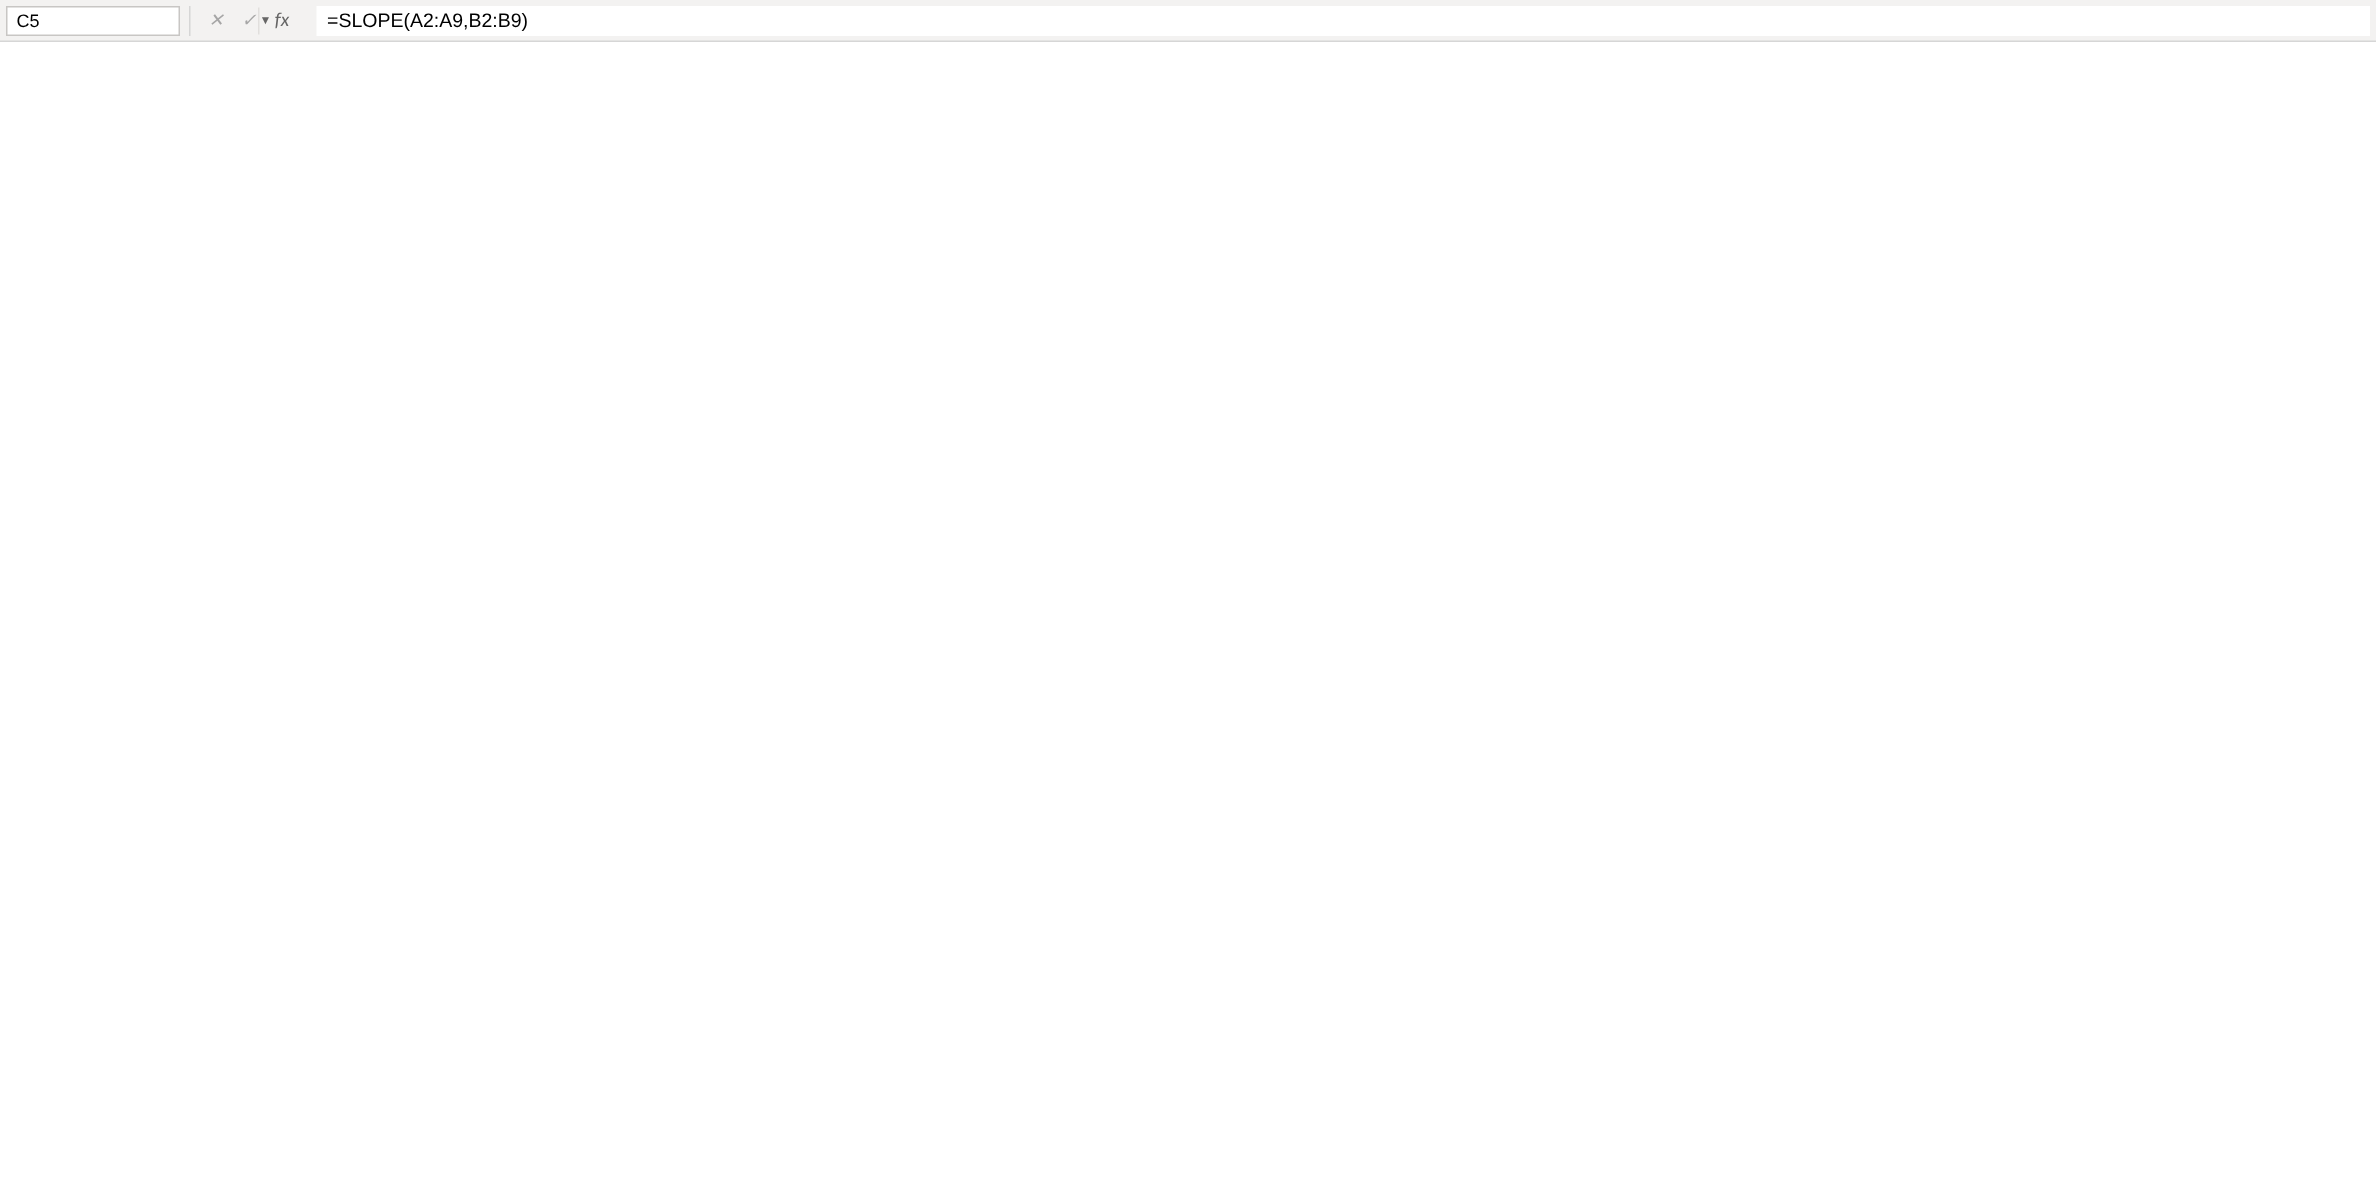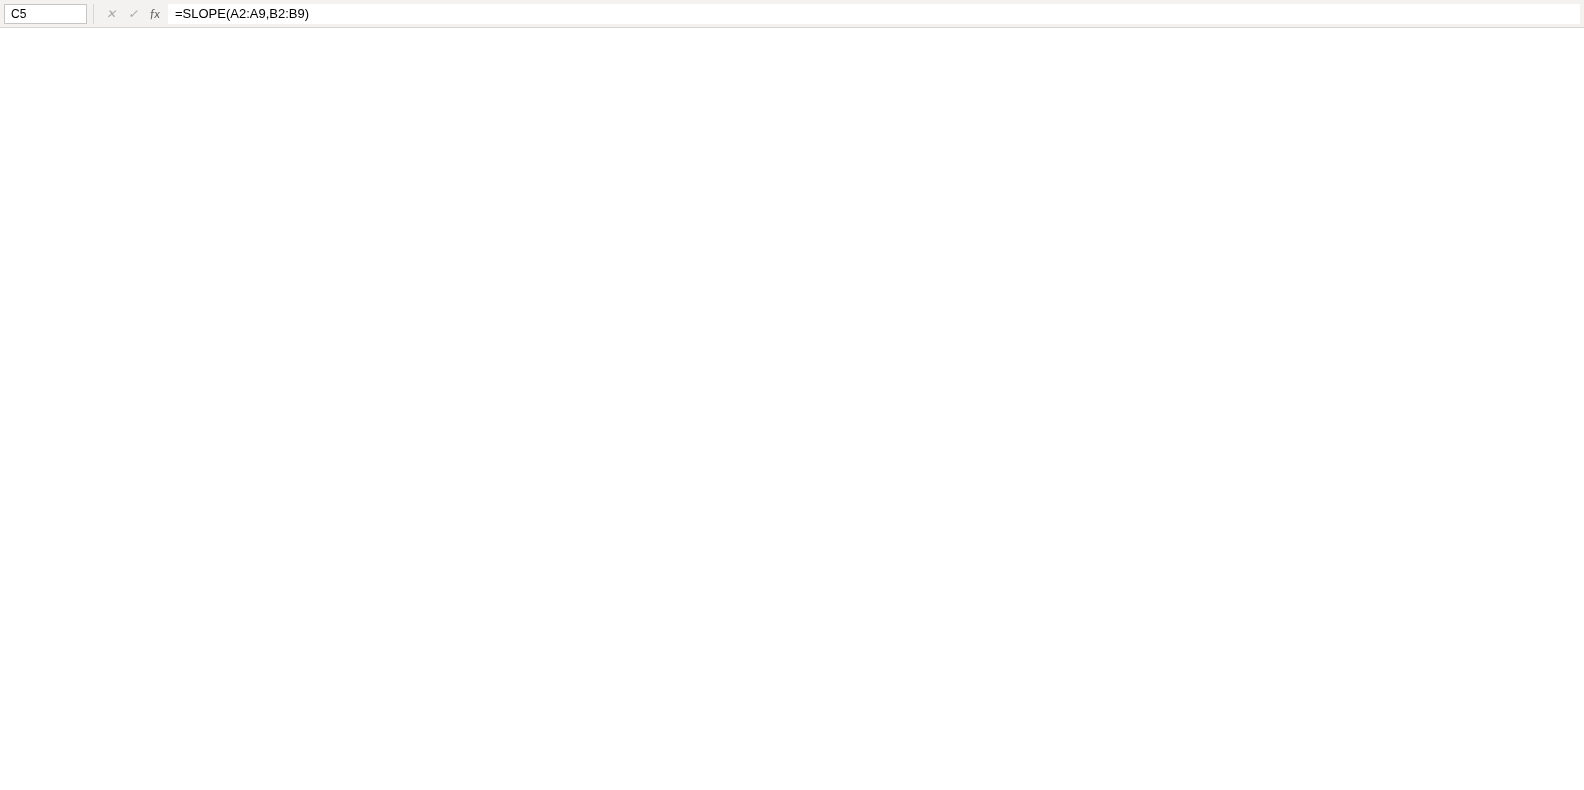--- a/index.html
+++ b/index.html
@@ -19,21 +19,21 @@
       align-items: center;
       padding: 0 4px;
       gap: 0;
     }
     .name-box-wrap {
       display: flex;
       align-items: flex-start;
       background: #ffffff;
       border: 1px solid #c8c6c4;
       height: 20px;
-      width: 83px;
+      width: 116px;
     }
     .name-box {
       flex: 1;
       border: none;
       outline: none;
       font-size: 12px;
       padding: 0 6px;
       height: 100%;
       background: transparent;
     }
@@ -71,21 +71,21 @@
     }
     .formula-input {
       flex: 1;
       border: none;
       outline: none;
       height: 20px;
       font-size: 13px;
       padding: 0 6px;
       background: #ffffff;
       border: 1px solid transparent;
-      margin-left: 2px;
+      margin-left: 12px;
     }
     
     .grid-area {
       position: relative;
     }
     .corner {
       position: absolute;
       left: 0;
       top: 0;
       width: 66px;

